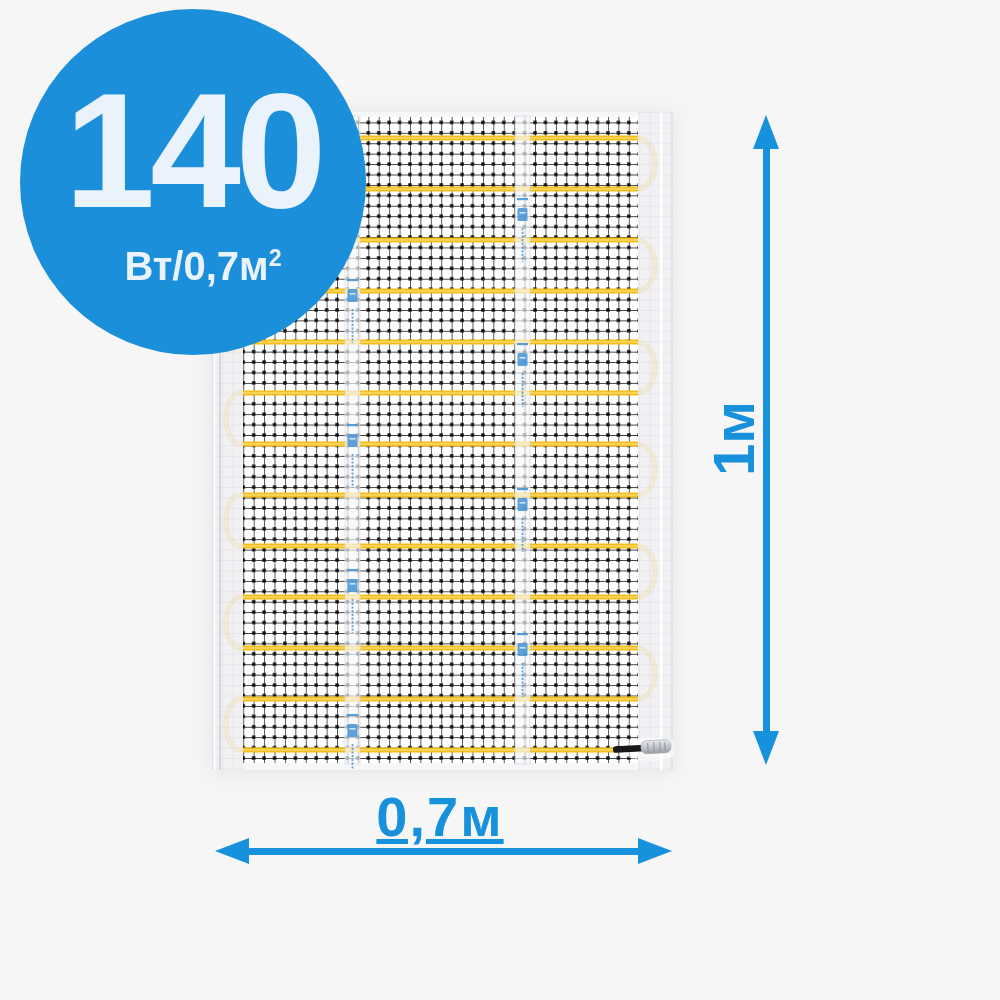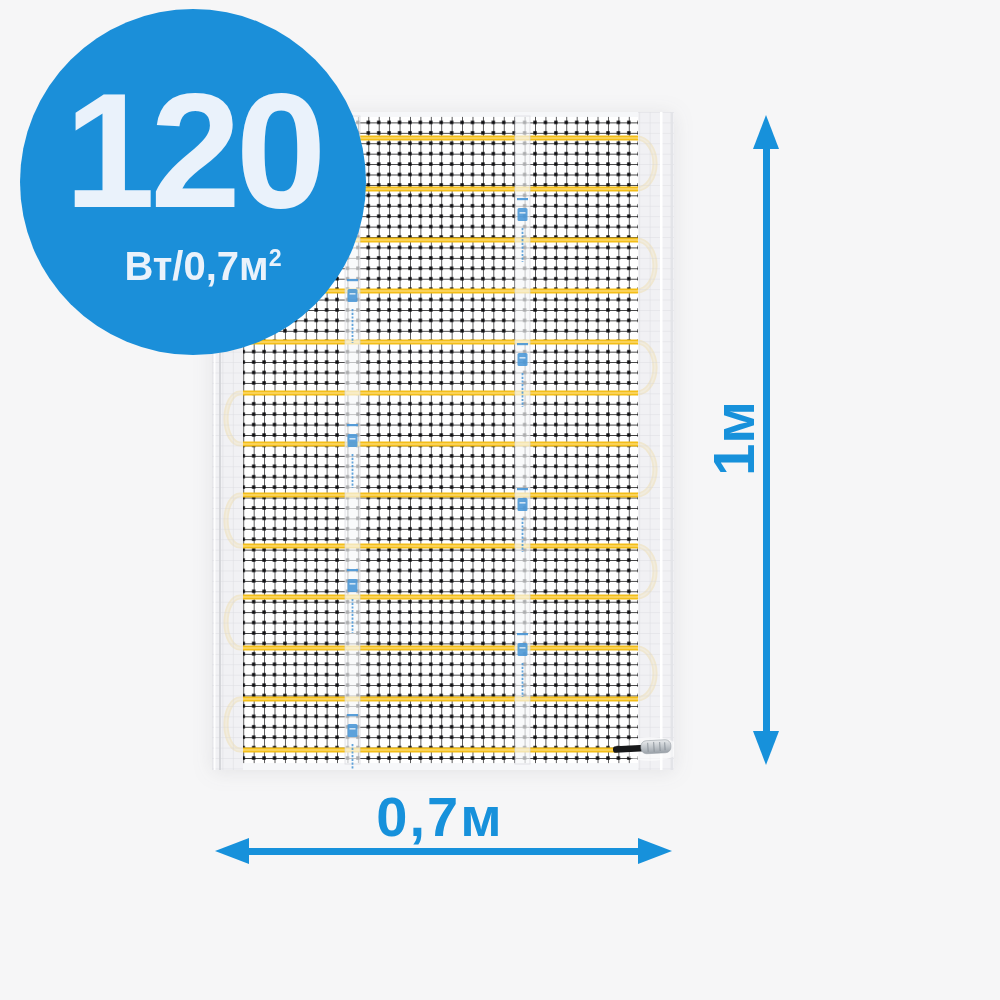--- a/index.html
+++ b/index.html
@@ -56,20 +56,21 @@
     position:absolute;color:var(--accent,#1791db);font-weight:700;
     white-space:nowrap;
   }
   .dim-label-height{
     left:613px;top:405px;width:240px;text-align:center;font-size:58px;
     transform:rotate(-90deg);transform-origin:center;
   }
   .dim-label-width{
     left:290px;top:784px;width:300px;text-align:center;font-size:56px;
     letter-spacing:2px;
+    text-decoration:underline;
   }
 </style>
 </head>
 <body>
 
 <div class="canvas">
 
   <svg class="mat-svg" viewBox="0 0 462 658">
     <defs>
       <pattern id="mesh" width="10.42" height="10.42" patternUnits="userSpaceOnUse">
@@ -178,21 +179,21 @@
       <ellipse cx="438" cy="637" rx="30" ry="12" fill="rgba(255,255,255,0.55)"></ellipse>
       <g transform="rotate(-3 420 637)">
         <rect x="401" y="633.5" width="30" height="6.5" rx="3" fill="#17181a"></rect>
         <rect x="429" y="629.5" width="30" height="13" rx="5.5" fill="url(#metal)" stroke="#9aa0a7" stroke-width="0.6"></rect>
         <path d="M436 631.5 V640.5 M442 631 V641 M448 631.5 V640.5 M453 632 V640" stroke="#828a92" stroke-width="1" opacity="0.8"></path>
       </g>
     </g>
   </svg>
 
   <div class="badge">
-    <div class="badge-value">120</div>
+    <div class="badge-value">140</div>
     <div class="badge-unit"><span>Вт/0,7м</span><sup>2</sup></div>
   </div>
 
   <div class="dim-v">
     <div class="head-up"></div>
     <div class="shaft"></div>
     <div class="head-down"></div>
   </div>
   <div class="dim-label dim-label-height">1м</div>
 

